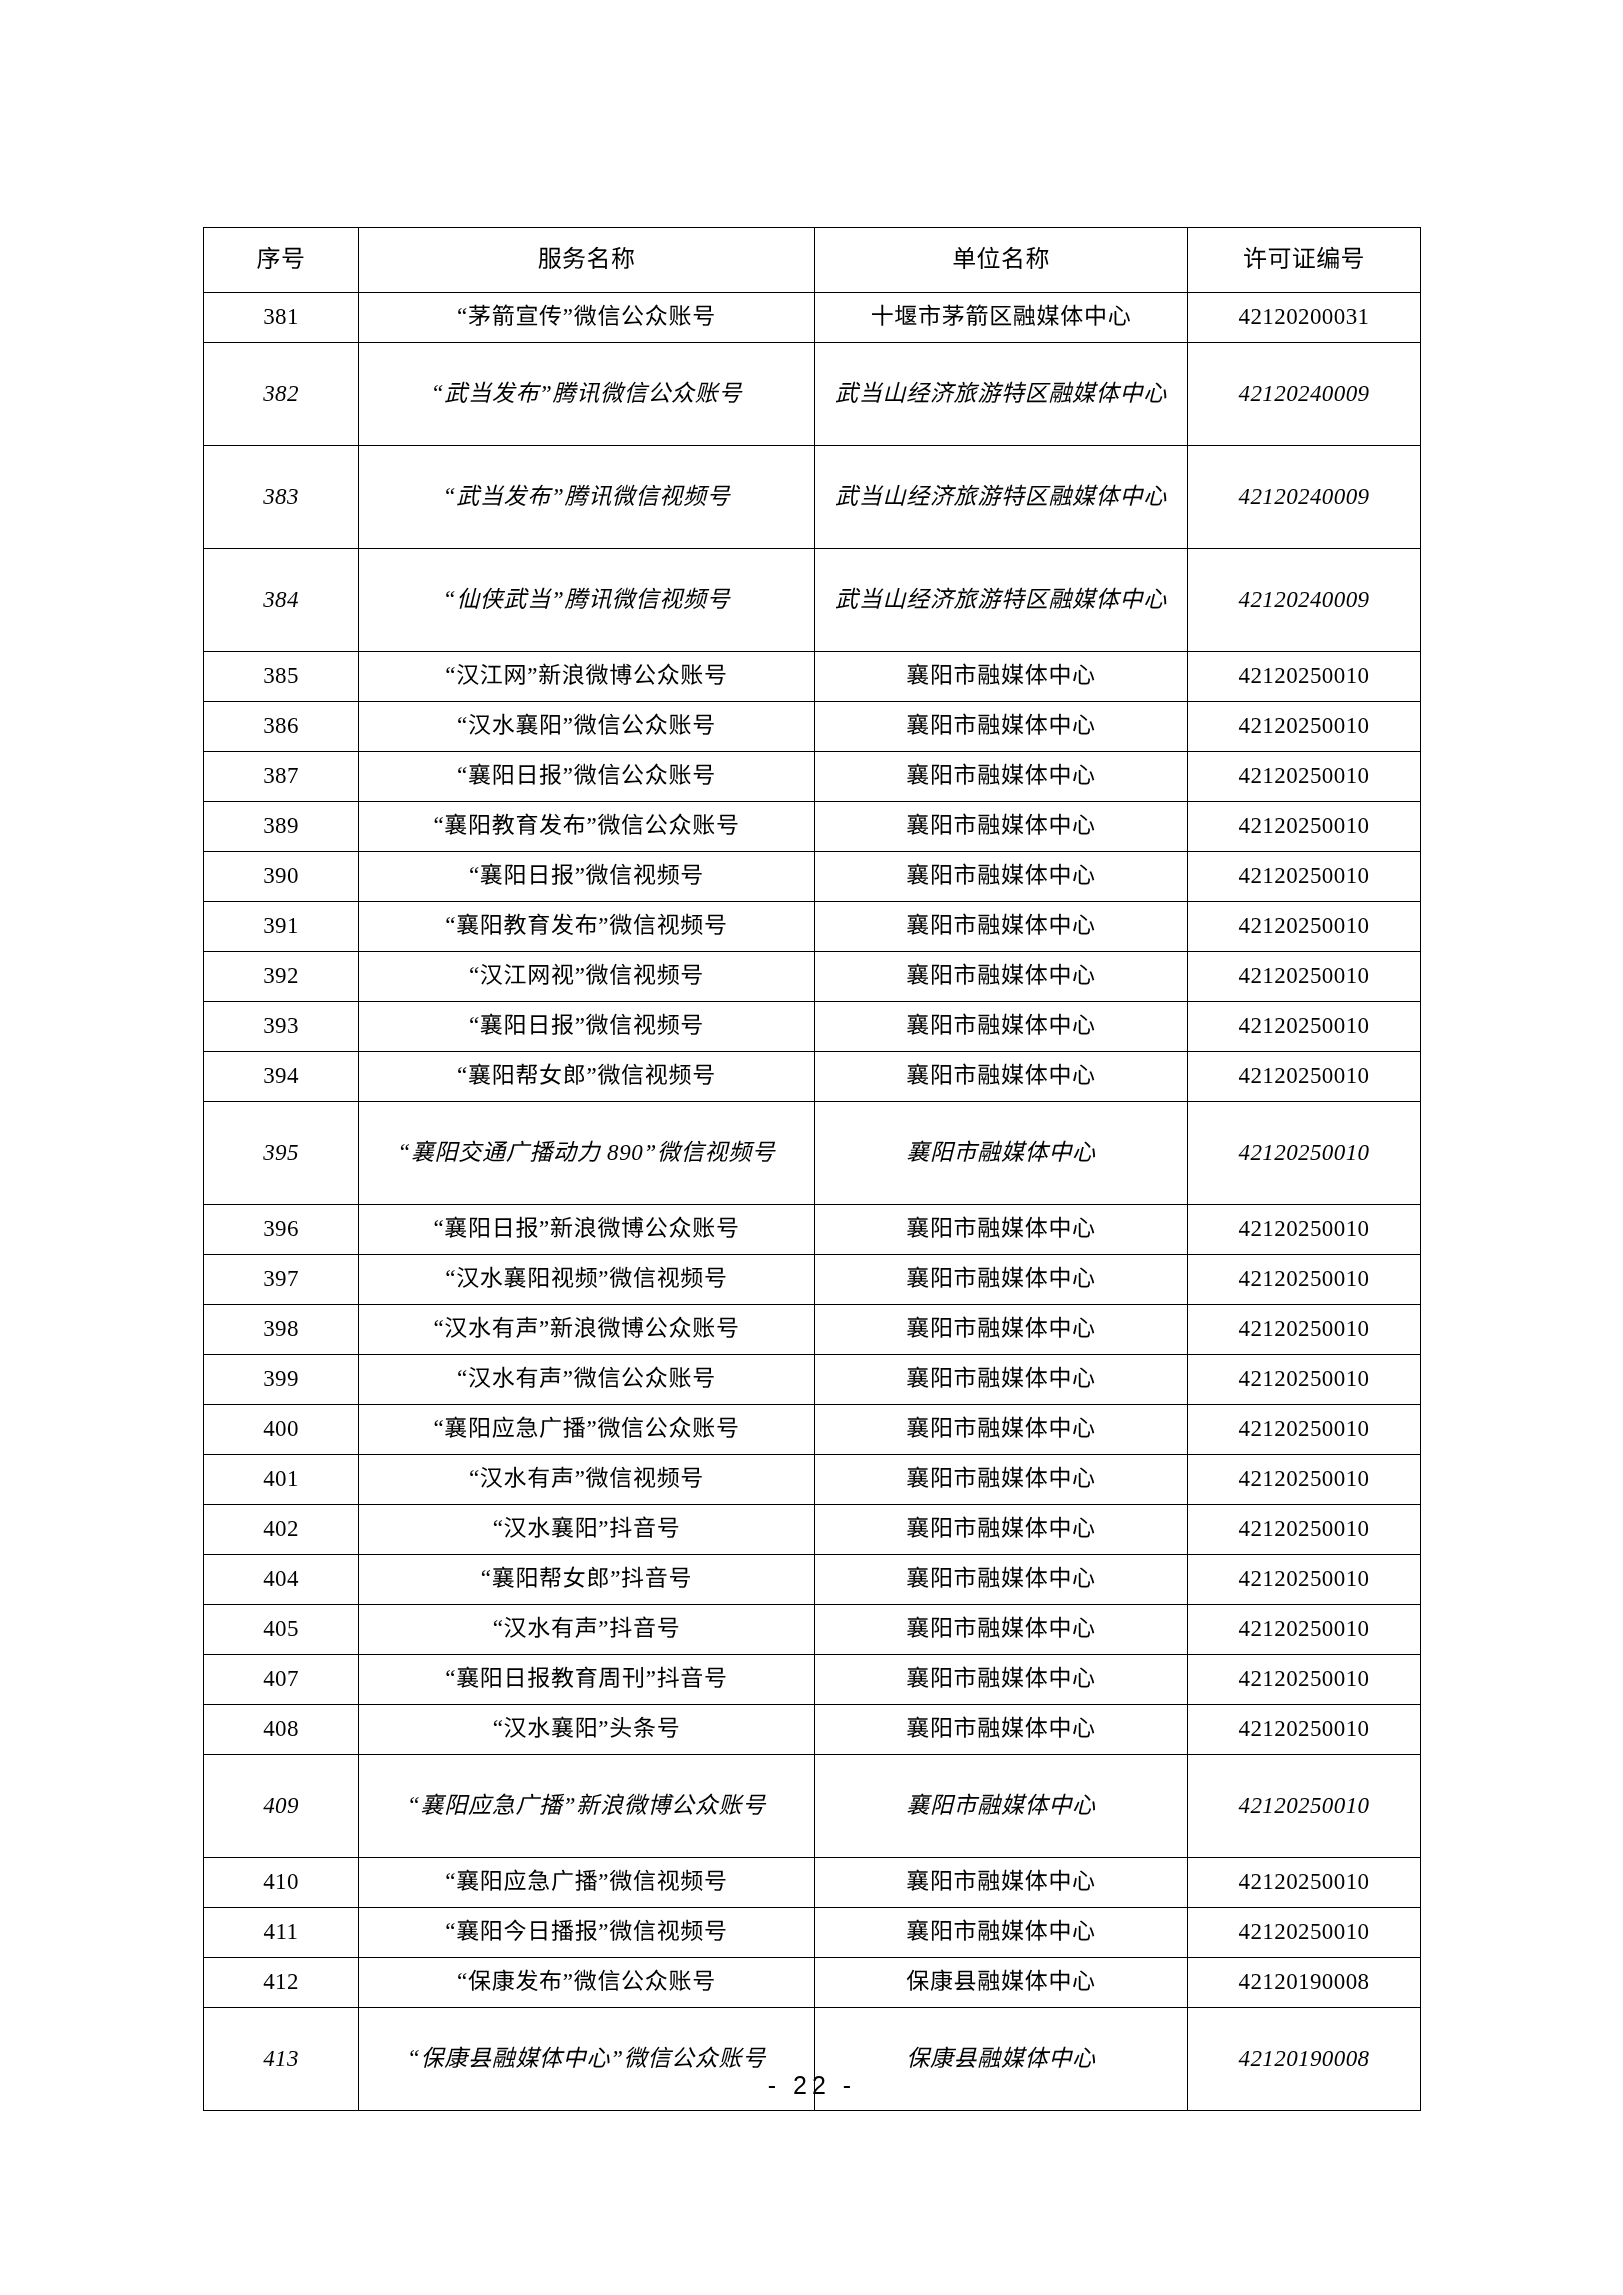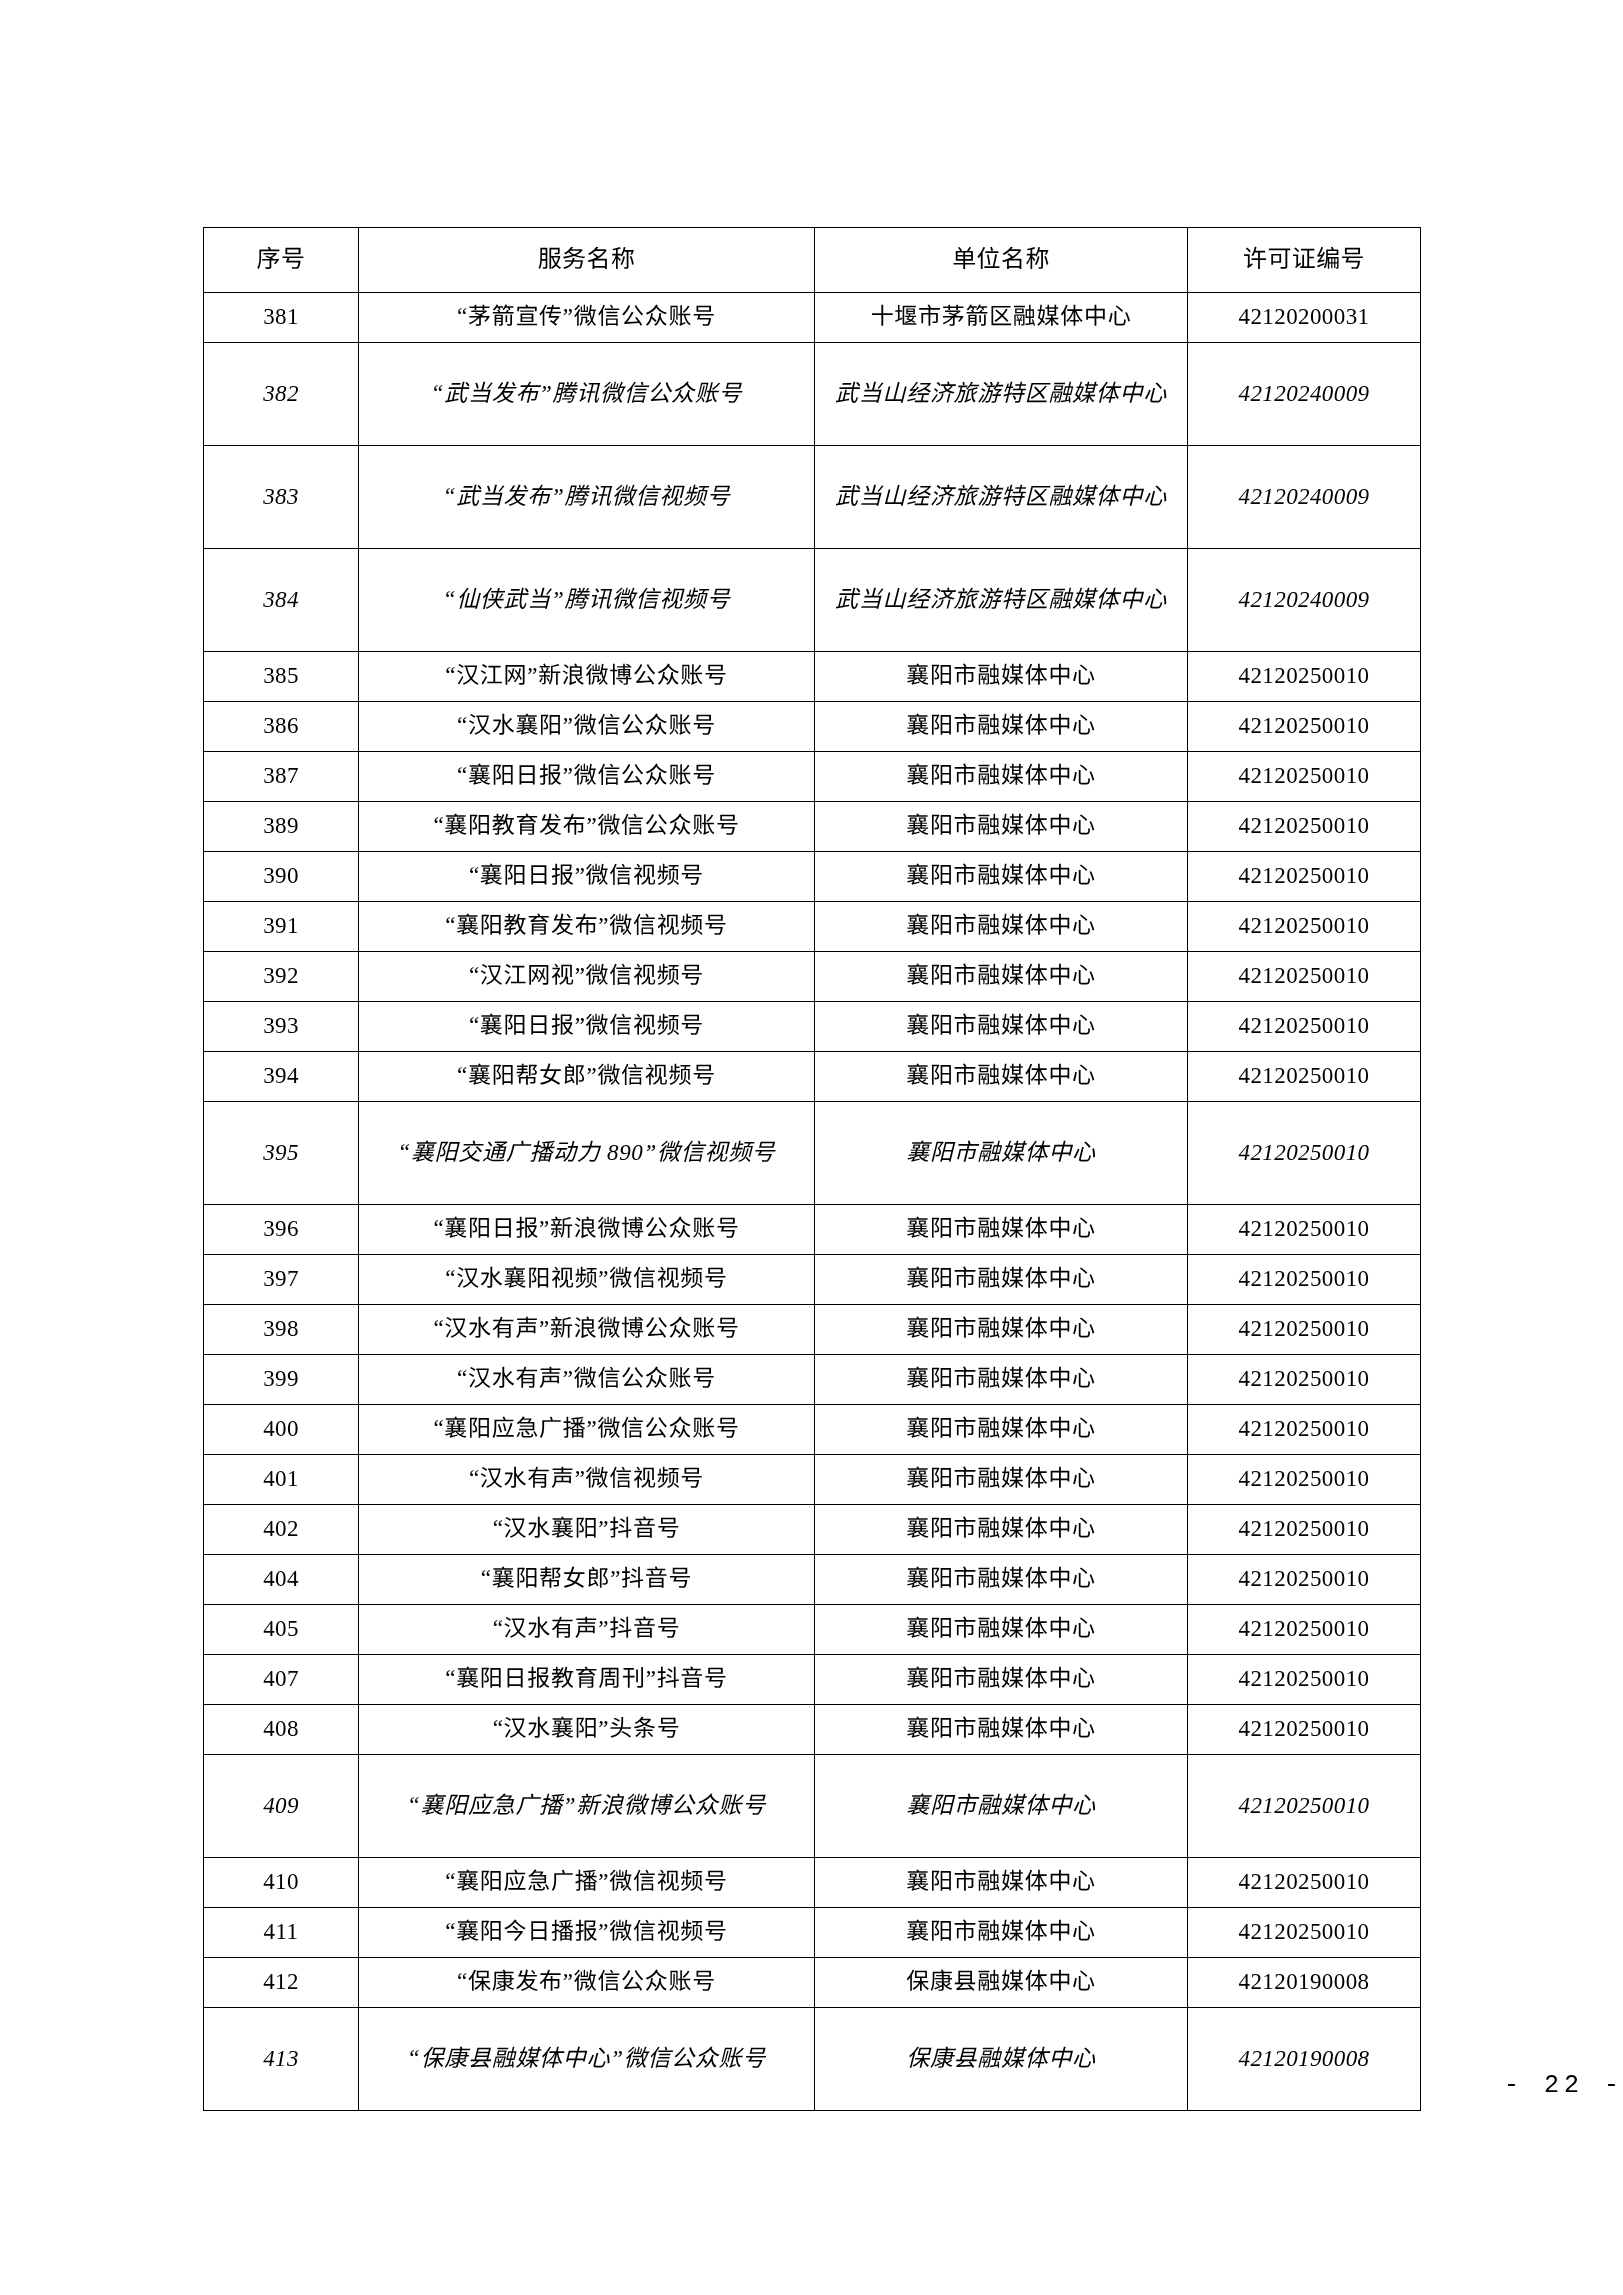--- a/index.html
+++ b/index.html
@@ -66,24 +66,24 @@
     letter-spacing: 0.7px;
   }
   tbody tr.r1 td { height: 37px; }
   tbody tr.r2 td { height: 90px; font-style: italic; }
 
   .page-number {
     position: absolute;
     left: 0;
     top: 2071px;
     width: 1624px;
-    text-align: right;
+    text-align: center;
     font-size: 25px;
     letter-spacing: 5px;
-    font-family: Liberation Mono, monospace;
+    font-family: Liberation Sans, sans-serif;
   }
 </style>
 </head>
 <body>
 
 <div class="page">
 
   <div class="doc-table-wrap">
     <table class="doc-table">
       <colgroup>

